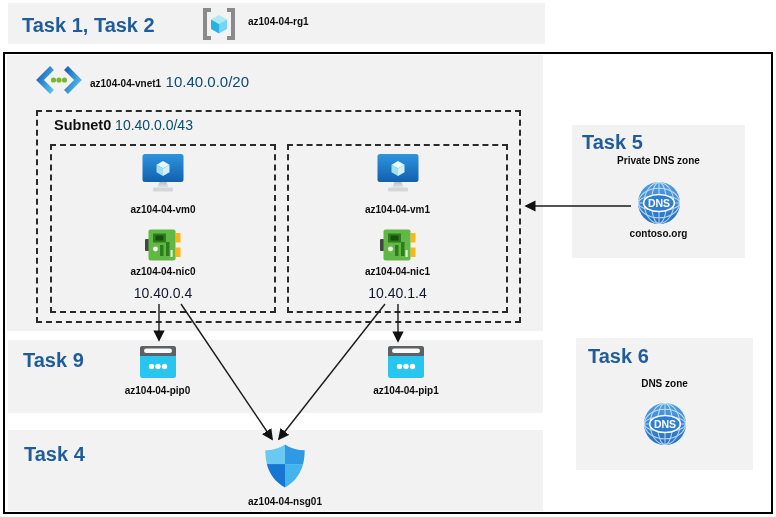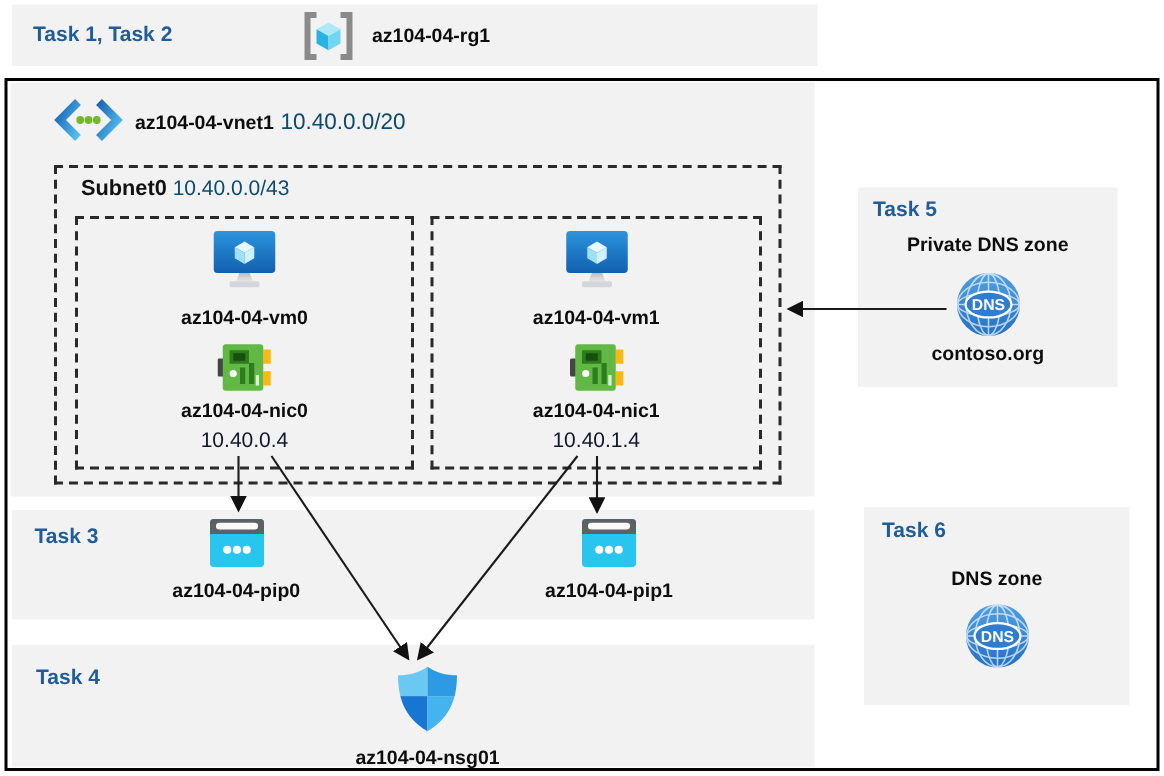--- a/index.html
+++ b/index.html
@@ -2,22 +2,22 @@
 <html><head>
 <meta charset="utf-8">
 <style>
   html,body{margin:0;padding:0;background:#fff;}
   #canvas{
     position:relative;width:776px;height:517px;background:#ffffff;
     font-family:"Liberation Sans",sans-serif;color:#111;overflow:hidden;
   }
   .abs{position:absolute;}
   .band{position:absolute;background:#f2f2f2;}
-  .task-label{position:absolute;font-weight:bold;font-size:14px;color:#1f5c99;white-space:nowrap;}
-  .entity-label{font-weight:bold;font-size:13px;color:#0d0d0d;white-space:nowrap;}
+  .task-label{position:absolute;font-weight:bold;font-size:20px;color:#1f5c99;white-space:nowrap;}
+  .entity-label{font-weight:bold;font-size:10px;color:#0d0d0d;white-space:nowrap;}
   .muted{font-weight:normal;color:#0c4a6e;}
   .dashed{position:absolute;border:2px dashed #2a2a2a;box-sizing:border-box;background:transparent;}
   .frame{position:absolute;border:2px solid #000;box-sizing:border-box;}
   .center-text{text-align:center;width:100%;left:0;}
   .subnet-box{position:absolute;}
   .subnet-box .icon-c{position:absolute;left:50%;transform:translateX(-50%);}
   .subnet-box .lbl{position:absolute;left:0;width:100%;text-align:center;}
   .ip-text{font-size:14px;color:#0f172a;}
   .sn-title{position:absolute;font-size:14px;white-space:nowrap;}
   .sn-title b{font-size:14.5px;}
@@ -160,21 +160,21 @@
         <line x1="23" y1="1" x2="23" y2="45"></line>
         <line x1="1" y1="23" x2="45" y2="23"></line>
       </g>
       <ellipse cx="23" cy="23" rx="16" ry="9" fill="#2e7dd1" stroke="#ffffff" stroke-width="1.6"></ellipse>
       <text x="23" y="27" text-anchor="middle" font-family="Liberation Sans,sans-serif" font-size="11" font-weight="bold" fill="#ffffff">DNS</text>
     </svg>
     <div class="abs entity-label center-text" style="top:103px;">contoso.org</div>
   </div>
 
   <div class="band" style="left:8px;top:340px;width:535px;height:73px;">
-    <div class="task-label" style="left:15px;top:9px;">Task 3</div>
+    <div class="task-label" style="left:15px;top:9px;">Task 9</div>
     <div class="grp" style="left:77px;top:6px;width:145px;">
       <svg width="36" height="32" viewBox="0 0 36 32">
         <rect x="0" y="0" width="36" height="32" rx="2.5" fill="#28c5ee"></rect>
         <path d="M2.5,0 h31 a2.5,2.5 0 0 1 2.5,2.5 V10 H0 V2.5 A2.5,2.5 0 0 1 2.5,0 Z" fill="#5c6166"></path>
         <rect x="4" y="2.5" width="28" height="4.5" rx="2.2" fill="#fafafa"></rect>
         <circle cx="11.5" cy="20.5" r="2.7" fill="#ffffff"></circle>
         <circle cx="18" cy="20.5" r="2.7" fill="#ffffff"></circle>
         <circle cx="24.5" cy="20.5" r="2.7" fill="#ffffff"></circle>
       </svg>
       <div class="entity-label" style="margin-top:3px;">az104-04-pip0</div>

